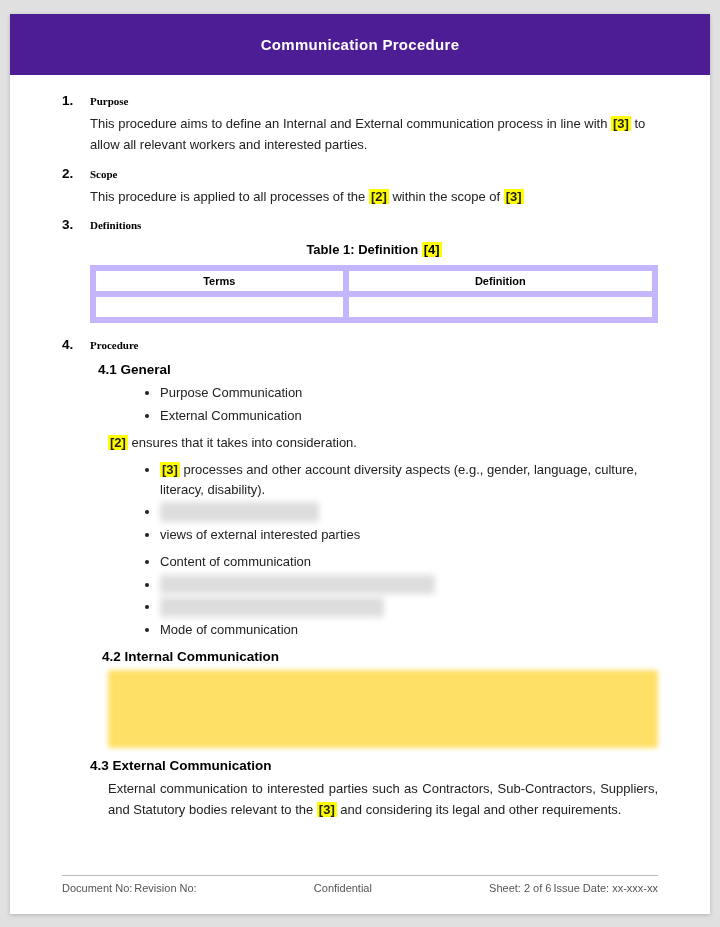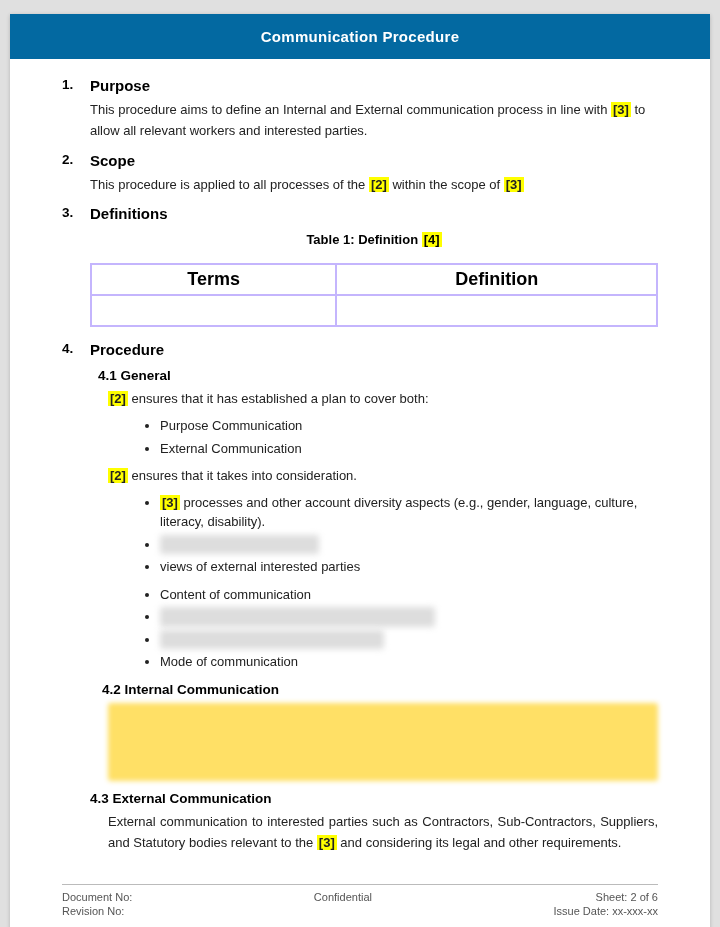--- a/index.html
+++ b/index.html
@@ -16,62 +16,63 @@
       width: 700px;
       min-height: 900px;
       background: #fff;
       margin: 14px auto;
       padding: 0 0 20px 0;
       box-shadow: 0 1px 4px rgba(0,0,0,0.2);
       display: flex;
       flex-direction: column;
     }
     .page-header {
-      background: #0369a1;
+      background: #4c1d95;
       color: #fff;
       text-align: center;
       font-weight: bold;
       font-size: 15px;
-      padding: 14px 20px;
+      padding: 22px 20px;
       letter-spacing: 0.3px;
     }
     .page-content {
       flex: 1;
       padding: 18px 52px 10px 52px;
     }
     .section-label {
       font-weight: bold;
-      font-size: 15px;
+      font-size: 11px;
       display: inline;
+      font-family: Liberation Serif, serif;
     }
     .para {
       margin: 6px 0 6px 0;
       line-height: 1.6;
       color: #222;
     }
     .highlight {
       background: #ffff00;
       padding: 0 2px;
       font-weight: bold;
     }
     .table-caption {
       text-align: center;
       font-weight: bold;
-      margin: 10px 0 16px 0;
+      margin: 10px 0 8px 0;
       font-size: 13px;
     }
     table.def-table {
       width: 100%;
       border-collapse: collapse;
       margin-bottom: 10px;
     }
     table.def-table th, table.def-table td {
-      border: 2px solid #c4b5fd;
+      border: 6px solid #c4b5fd;
       padding: 4px 22px;
-      font-size: 18px;
+      font-size: 11px;
     }
     table.def-table th {
       background: #fff;
       font-weight: bold;
       text-align: center;
     }
     table.def-table td {
       height: 20px;
     }
     .sub-section-title {
@@ -102,21 +103,21 @@
       border-top: 1px solid #bbb;
       margin: 10px 52px 0 52px;
       padding-top: 6px;
       display: flex;
       justify-content: space-between;
       color: #555;
       font-size: 11px;
     }
     .footer-col {
       display: flex;
-      flex-direction: column;
+      flex-direction: row;
       gap: 2px;
     }
     .footer-center {
       text-align: center;
     }
     .footer-right {
       text-align: right;
     }
     .numbered-section {
       display: flex;
@@ -189,24 +190,20 @@
     </div>
 
     <div class="numbered-section">
       <div class="num">4.</div>
       <div class="content">
         <span class="section-label">Procedure</span>
 
         
         <div class="sub-section-title" style="margin-left:8px;">4.1 General</div>
         <div class="indent">
-          <p class="para">
-            <span class="highlight">[2]</span>
-            ensures that it has established a plan to cover both:
-          </p>
           <ul class="bullet-list">
             <li>Purpose Communication</li>
             <li>External Communication</li>
           </ul>
           <p class="para">
             <span class="highlight">[2]</span>
             ensures that it takes into consideration.
           </p>
           <ul class="bullet-list">
             <li>

